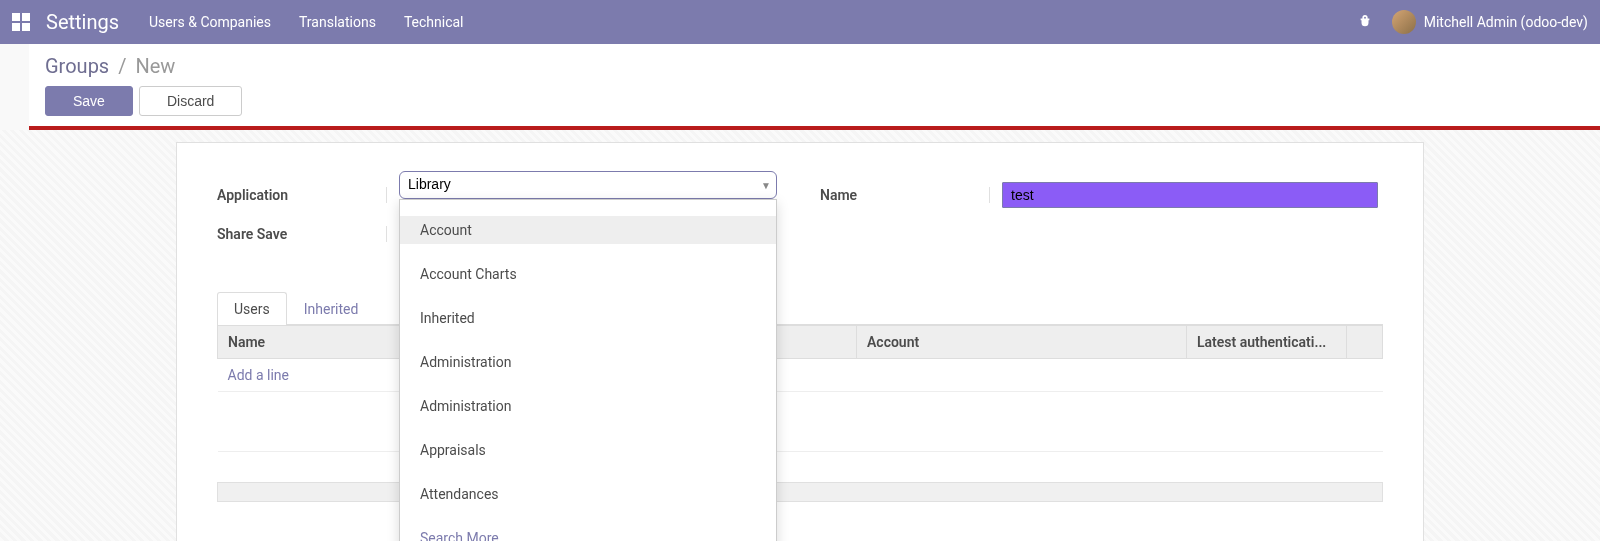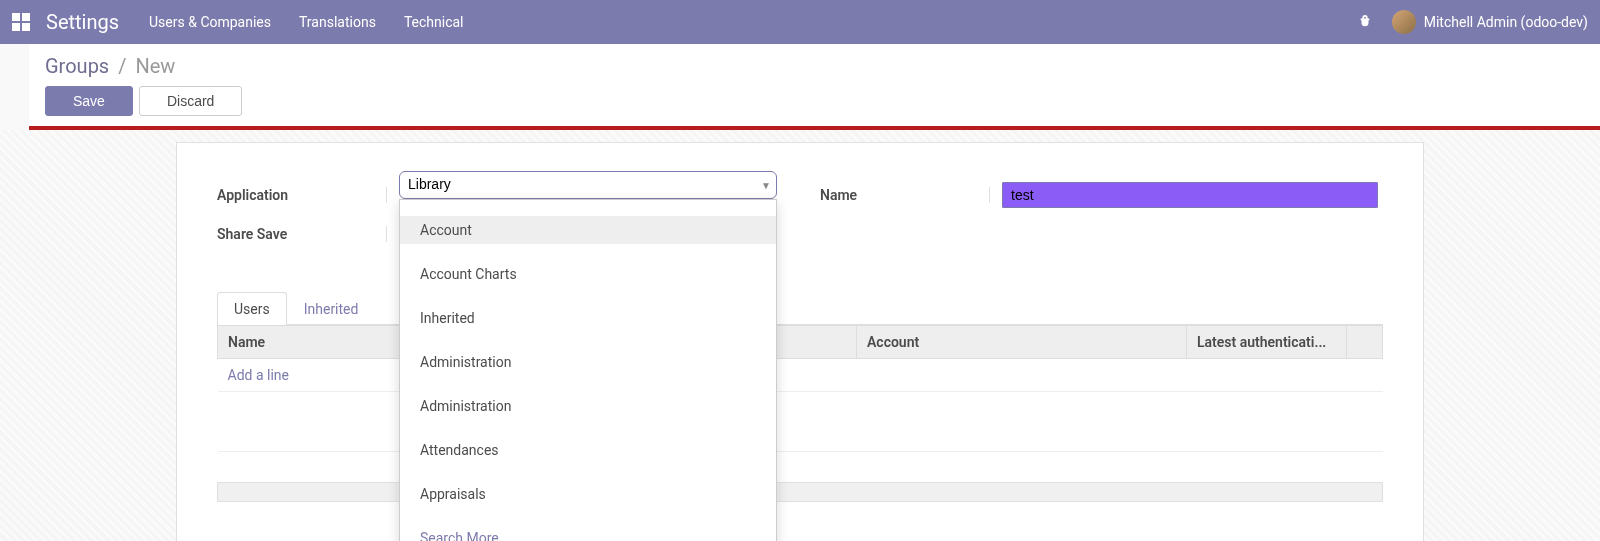--- a/index.html
+++ b/index.html
@@ -334,22 +334,22 @@
         <div class="form-input-wrap">
           <span class="m2o-input-container">
             <input class="m2o-input" value="Library" style="">
             <span class="m2o-caret">▼</span>
             <div class="dropdown">
               <div class="dropdown-item highlighted">Account</div>
               <div class="dropdown-item">Account Charts</div>
               <div class="dropdown-item">Inherited</div>
               <div class="dropdown-item">Administration</div>
               <div class="dropdown-item">Administration</div>
+              <div class="dropdown-item">Appraisals</div>
               <div class="dropdown-item">Attendances</div>
-              <div class="dropdown-item">Appraisals</div>
               <div class="dropdown-item search-more">Search More...</div>
             </div>
           </span>
           <span class="external-link">
             <svg width="16" height="16" viewBox="0 0 16 16" fill="none" stroke="currentColor" stroke-width="1.5">
                 <path d="M6 3H3v10h10v-3M9 3h4v4M13 3L7 9"></path>
               </svg>
           </span>
         </div>
       </div>

